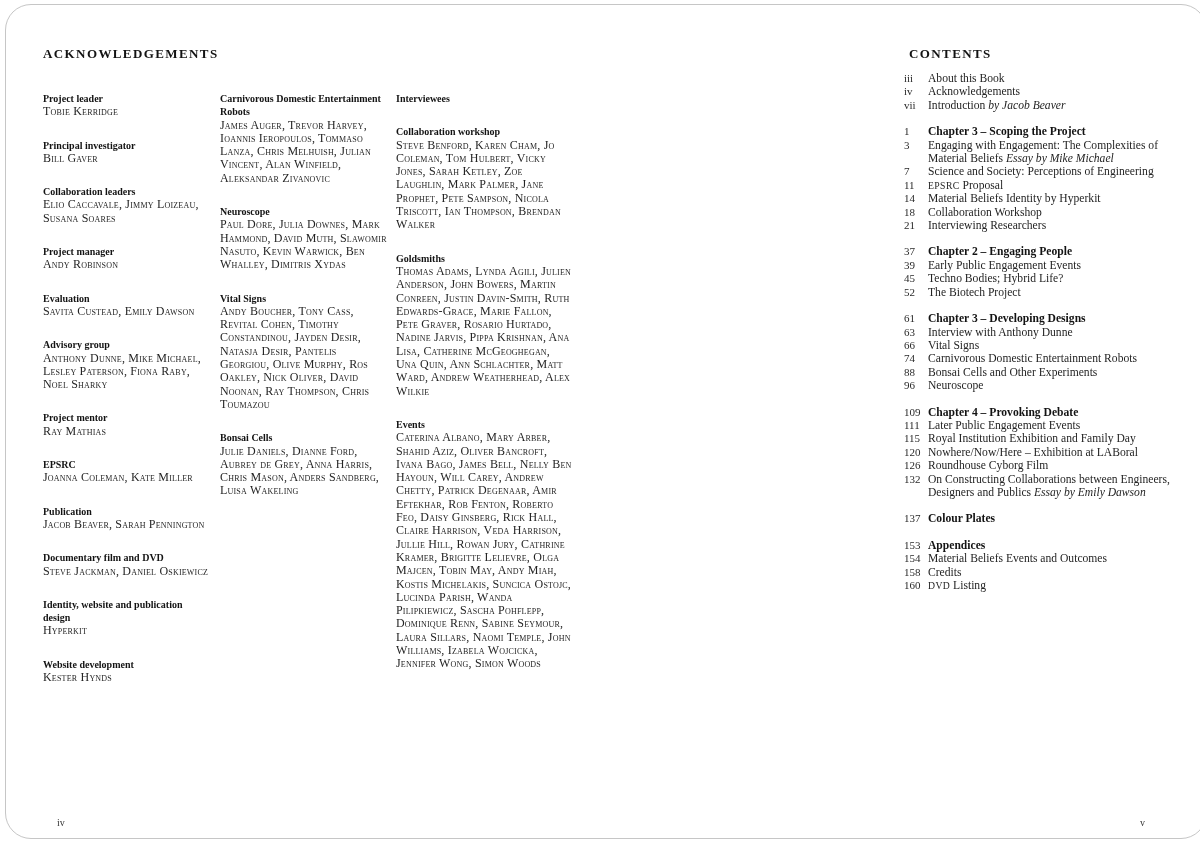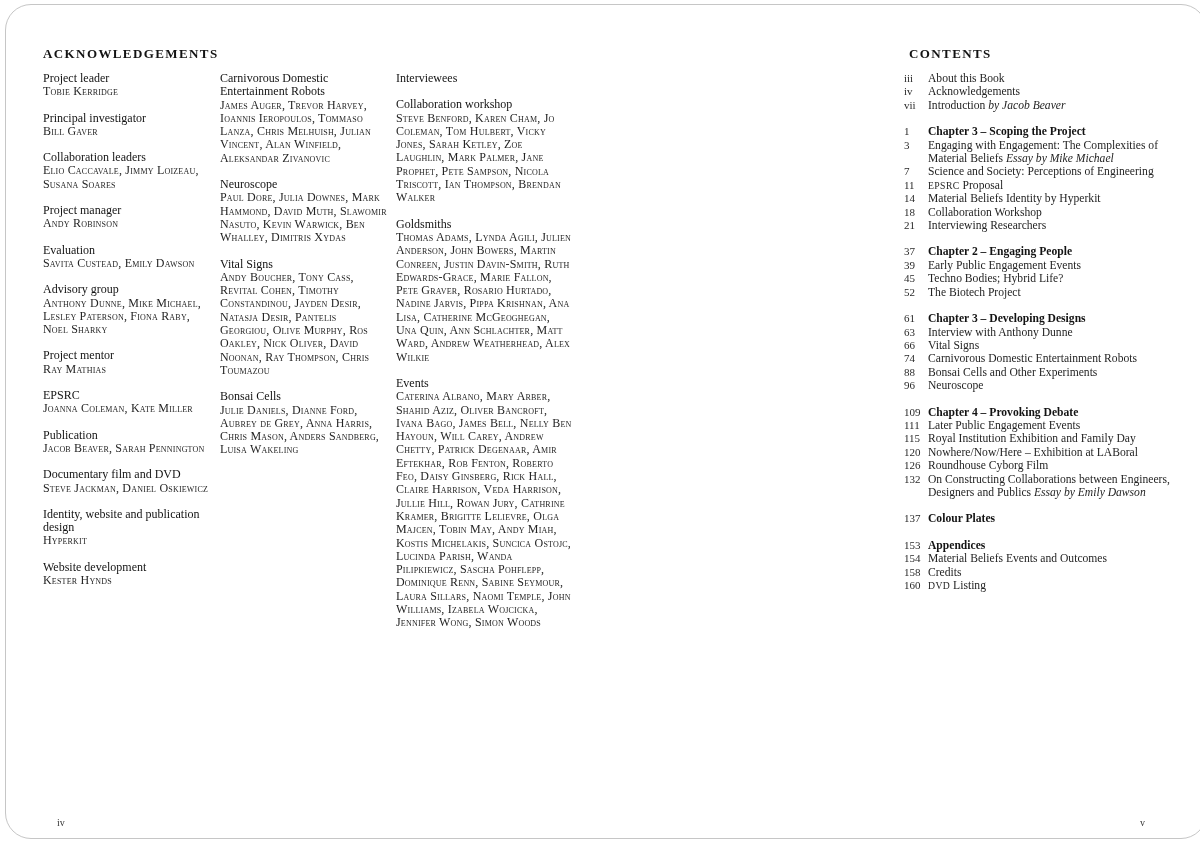--- a/index.html
+++ b/index.html
@@ -20,21 +20,21 @@
   #ack-title { left:37px; }
   #toc-title { left:903px; }
 
   .col { position:absolute; top:67px; }
   .col1 { left:37px;  width:168px; }
   .col2 { left:214px; width:168px; }
   .col3 { left:390px; width:176px; }
 
   .group { margin:0 0 13px 0; }
   .group-heading {
-    font-weight:normal; font-size:12px; line-height:13.3px; color:#131313;
+    font-weight:bold; font-size:10px; line-height:13.3px; color:#131313;margin-top:20px;
   }
   .group-names {
     font-variant:small-caps; font-size:12px; line-height:13.3px;
     letter-spacing:0.2px; color:#242424;
   }
 
   .toc { position:absolute; left:898px; top:67px; width:274px; }
   .toc-section { margin:0 0 13px 0; }
   .toc-entry { display:flex; font-size:11.6px; line-height:13.4px; color:#242424; }
   .toc-num { flex:0 0 24px; width:24px; font-size:11px; color:#2a2a2a; }

